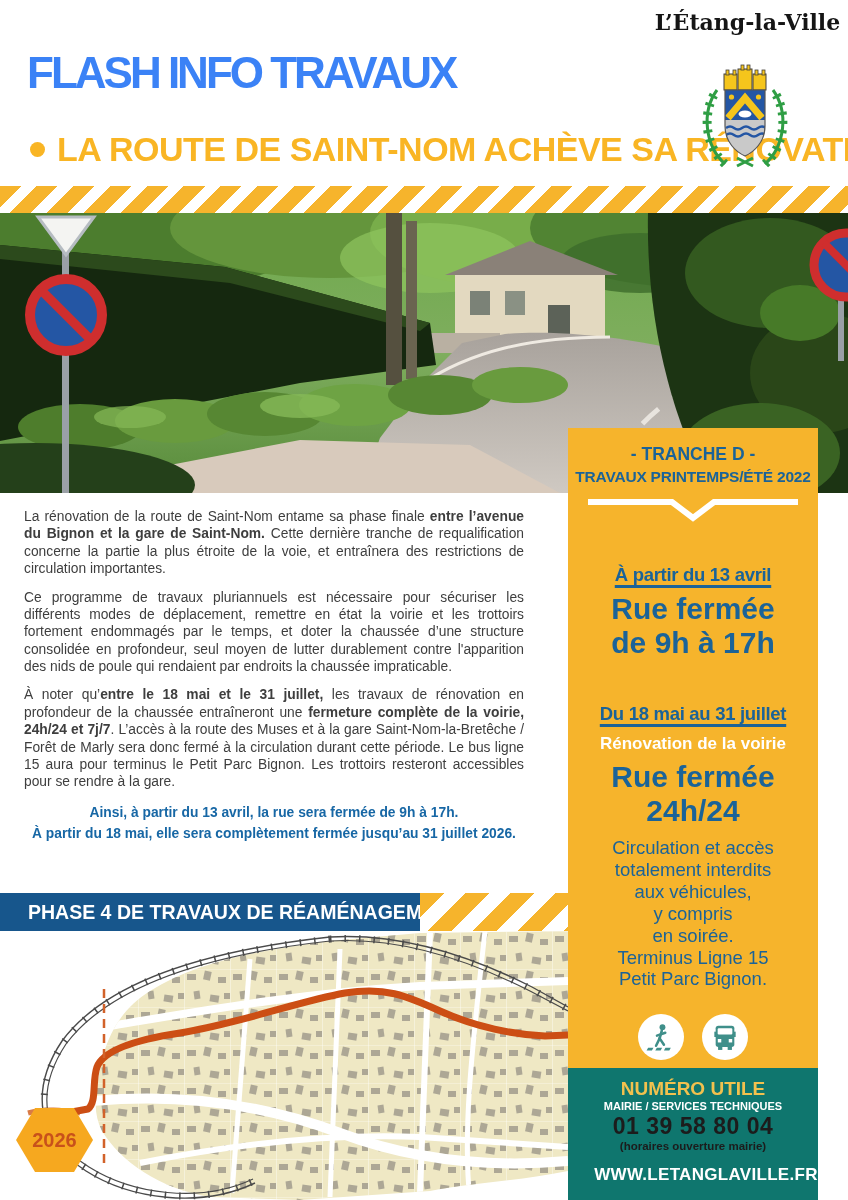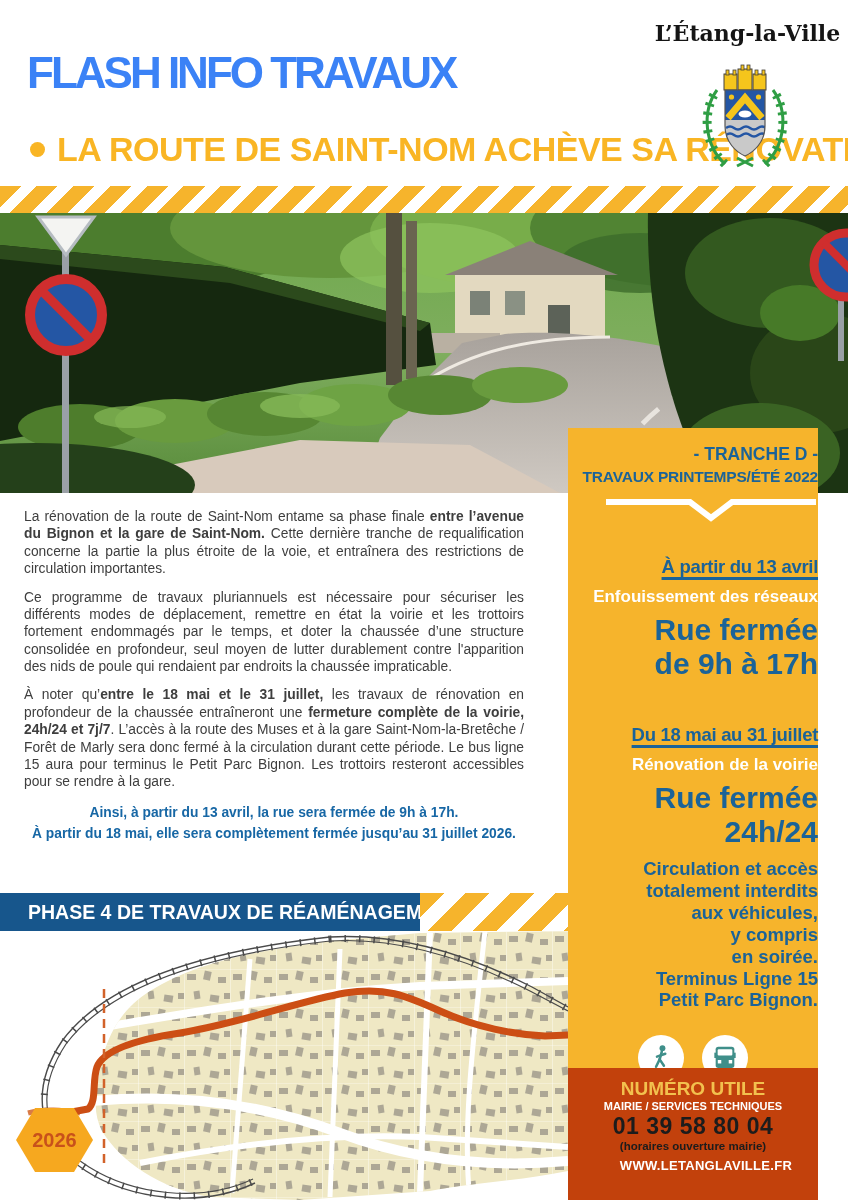--- a/index.html
+++ b/index.html
@@ -7,21 +7,21 @@
     position:relative;width:848px;height:1200px;background:#ffffff;overflow:hidden;
     font-family:"Liberation Sans",sans-serif;
   }
   
   .issue{position:absolute;left:30px;top:18px;font-size:27px;color:#3b3b3b;letter-spacing:1.5px;}
   .title{position:absolute;left:27px;top:48px;font-size:44px;font-weight:bold;color:#3b82f6;
          letter-spacing:-3px;white-space:nowrap;}
   .subtitle-row{position:absolute;left:30px;top:130px;display:flex;align-items:center;gap:12px;}
   .subtitle-dot{width:15px;height:15px;border-radius:50%;background:#F9B524;flex:none;}
   .subtitle{font-size:34px;font-weight:bold;color:#F9B524;white-space:nowrap;letter-spacing:-0.5px;}
-  .logo-text{position:absolute;left:650px;top:20px;width:195px;text-align:center;
+  .logo-text{position:absolute;left:650px;top:9px;width:195px;text-align:center;
              font-family:"DejaVu Serif",serif;font-weight:bold;font-size:22px;color:#151515;}
   .crest{position:absolute;left:695px;top:58px;width:100px;height:118px;}
   
   .stripe-band{position:absolute;left:0;top:186px;width:848px;height:27px;
     background:repeating-linear-gradient(135deg,#F6B42C 0 15px,#ffffff 15px 26px);}
   
   .photo{position:absolute;left:0;top:213px;width:848px;height:280px;}
   
   .article{position:absolute;left:24px;top:508px;width:500px;color:#3e3e3e;}
   .article p{margin:0 0 11px;font-size:13.8px;line-height:1.26;text-align:justify;}
@@ -30,41 +30,41 @@
              line-height:1.55;white-space:pre-line;}
   
   .phase-banner{position:absolute;left:0;top:893px;width:420px;height:38px;background:#17568C;z-index:3;}
   .phase-banner span{display:inline-block;padding-left:30px;line-height:38px;color:#ffffff;
       font-size:21px;font-weight:bold;white-space:nowrap;transform:scaleX(.93);transform-origin:left center;}
   .phase-stripes{position:absolute;left:420px;top:893px;width:148px;height:38px;z-index:3;
     background:repeating-linear-gradient(135deg,#F6B42C 0 17px,#ffffff 17px 32px);}
   .map{position:absolute;left:0;top:931px;width:568px;height:269px;}
   
   .sidebar{position:absolute;left:568px;top:428px;width:250px;height:640px;background:#F6B42C;
-           z-index:5;text-align:right;color:#1B6398;}
+           z-index:5;text-align:center;color:#1B6398;}
   .sb-title{margin-top:16px;font-size:17.5px;font-weight:bold;}
   .sb-sub{margin-top:3px;font-size:15.5px;font-weight:bold;letter-spacing:-0.2px;}
   .sb-divider{margin-top:12px;}
-  .sb-date{display:inline-block;margin-top:30px;font-size:18.5px;font-weight:bold;letter-spacing:-0.3px;
+  .sb-date{display:inline-block;margin-top:38px;font-size:18.5px;font-weight:bold;letter-spacing:-0.3px;
            text-decoration:underline;text-decoration-thickness:2.5px;text-underline-offset:4px;}
   .sb-date2{margin-top:44px;}
   .sb-work{margin-top:9px;font-size:17px;font-weight:bold;color:#ffffff;}
   .sb-closure{margin-top:6px;font-size:30px;font-weight:bold;line-height:1.12;white-space:pre-line;}
-  .sb-details{margin-top:10px;font-size:18.5px;font-weight:bold;line-height:1.18;white-space:pre-line;}
+  .sb-details{margin-top:10px;font-size:18.5px;font-weight:normal;line-height:1.18;white-space:pre-line;}
   .sb-icons{margin-top:24px;display:flex;justify-content:center;gap:18px;}
   .sb-icon-circle{width:46px;height:46px;border-radius:50%;background:#ffffff;display:flex;
                   align-items:center;justify-content:center;}
   
-  .contact{position:absolute;left:568px;top:1068px;width:250px;height:132px;background:#c2410c;
+  .contact{position:absolute;left:568px;top:1068px;width:250px;height:132px;background:#0f766e;
            z-index:5;text-align:center;}
   .ct-heading{padding-top:10px;font-size:19px;font-weight:bold;color:#F2C14E;}
   .ct-line1{font-size:11px;font-weight:bold;color:#ffffff;}
   .ct-phone{margin-top:1px;font-size:23px;font-weight:bold;color:#1c1c1c;letter-spacing:.5px;}
   .ct-note{font-size:11.5px;font-weight:bold;color:#1c1c1c;}
-  .ct-site{margin-top:6px;font-size:13px;font-weight:bold;color:#ffffff;letter-spacing:.3px;padding-left:26px;}
+  .ct-site{margin-top:13px;font-size:17px;font-weight:bold;color:#ffffff;letter-spacing:.3px;padding-left:26px;}
 </style>
 </head>
 <body>
 
 <div class="page">
 
   <div class="title">FLASH INFO TRAVAUX</div>
   <div class="subtitle-row">
     <span class="subtitle-dot"></span>
     <span class="subtitle">LA ROUTE DE SAINT-NOM ACHÈVE SA RÉNOVATION</span>
@@ -245,21 +245,20 @@
   </svg>
 
   <aside class="sidebar">
     <div class="sb-title">- TRANCHE D -</div>
     <div class="sb-sub">TRAVAUX PRINTEMPS/ÉTÉ 2022</div>
     <svg class="sb-divider" width="214" height="24" viewBox="0 0 214 24">
       <path d="M2,4 H86 L107,20 L128,4 H212" fill="none" stroke="#ffffff" stroke-width="6"></path>
     </svg>
 
     <div><span class="sb-date">À partir du 13 avril</span></div>
-    <div class="sb-work">Enfouissement des réseaux</div>
     <div class="sb-closure">Rue fermée
 de 9h à 17h</div>
 
     <div><span class="sb-date sb-date2">Du 18 mai au 31 juillet</span></div>
     <div class="sb-work">Rénovation de la voirie</div>
     <div class="sb-closure">Rue fermée
 24h/24</div>
     <div class="sb-details">Circulation et accès
 totalement interdits
 aux véhicules,

